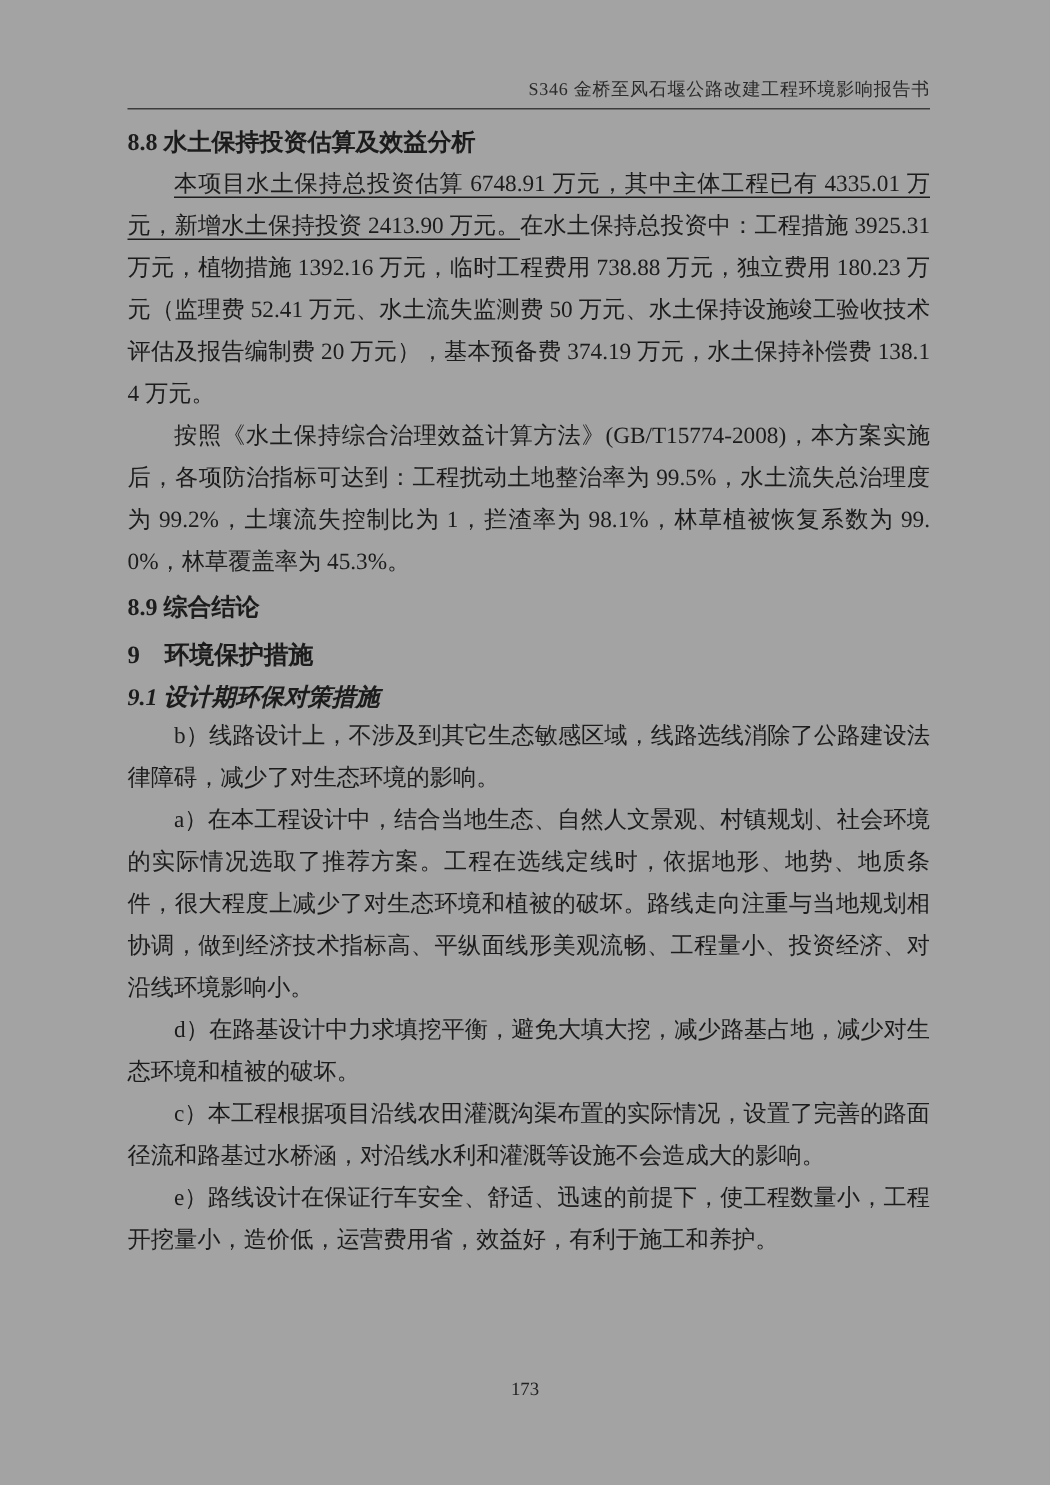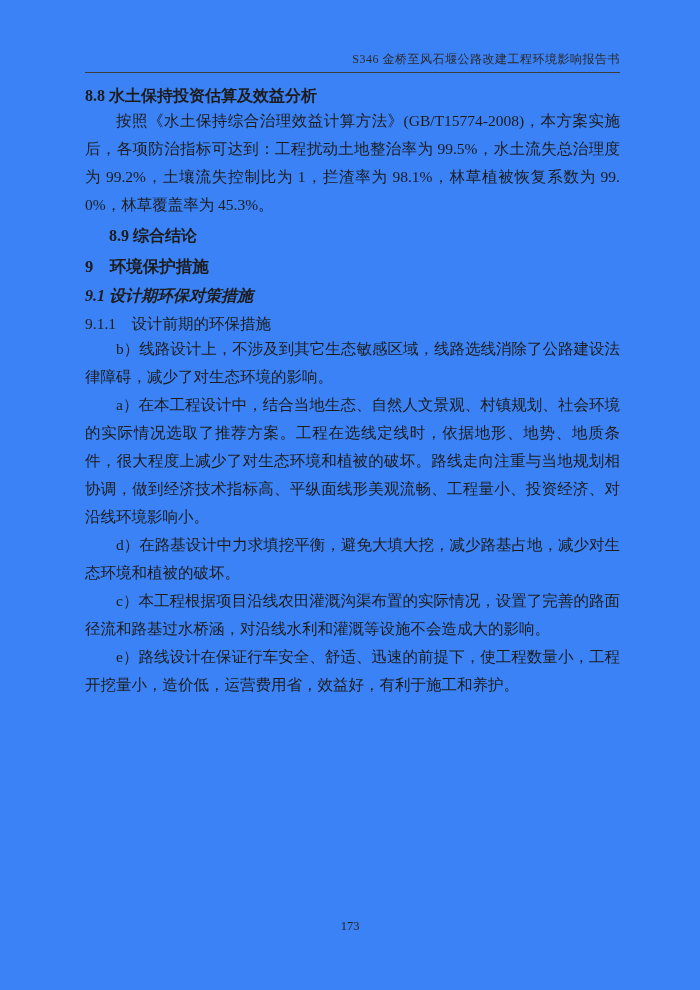--- a/index.html
+++ b/index.html
@@ -1,21 +1,21 @@
 <!DOCTYPE html>
 <html><head>
 <meta charset="utf-8">
 <style>
   html, body { margin: 0; padding: 0; background: #e8e8e8; }
   .page {
     position: relative;
     width: 700px;
     height: 990px;
     margin: 0 auto;
-    background: #3b82f6;
+    background: #a3a3a3;
     font-family: "Liberation Serif", "DejaVu Serif", serif;
     color: #1c1c1c;
     overflow: hidden;
     box-sizing: border-box;
   }
   .header {
     margin: 52px 80px 0 85px;
     padding-bottom: 5px;
     border-bottom: 1.5px solid #3c3c3c;
     text-align: right;
@@ -25,21 +25,21 @@
     letter-spacing: 0.5px;
   }
   .content { margin: 0 80px 0 85px; }
   .h-sec {
     font-size: 16px;
     font-weight: bold;
     line-height: 22px;
     margin: 12px 0 0 0;
   }
   .h-88 { }
-  .h-89 { margin-top: 6px; margin-left: 24px; }
+  .h-89 { margin-top: 6px; }
   .h-9  { font-size: 16.5px; line-height: 24px; margin-top: 8px; }
   .h-91 { margin-top: 6px; font-style: italic; }
   .h-911 {
     font-size: 15.5px;
     font-weight: normal;
     line-height: 22px;
     margin: 6px 0 0 0;
   }
   p.body {
     font-size: 15.5px;
@@ -66,31 +66,31 @@
 <div class="page">
 
   <div class="header">
     <span>S346 金桥至风石堰公路改建工程环境影响报告书</span>
   </div>
 
   <div class="content">
 
     <div class="h-sec h-88">8.8 水土保持投资估算及效益分析</div>
 
+    <p class="body first"><span class="ul-part">本项目水土保持总投资估算 6748.91 万元，其中主体工程已有 4335.01 万元，新增水土保持投资 2413.90 万元。</span><span>在水土保持总投资中：工程措施 3925.31 万元，植物措施 1392.16 万元，临时工程费用 738.88 万元，独立费用 180.23 万元（监理费 52.41 万元、水土流失监测费 50 万元、水土保持设施竣工验收技术评估及报告编制费 20 万元），基本预备费 374.19 万元，水土保持补偿费 138.14 万元。</span></p>
 
     <p class="body">按照《水土保持综合治理效益计算方法》(GB/T15774-2008)，本方案实施后，各项防治指标可达到：工程扰动土地整治率为 99.5%，水土流失总治理度为 99.2%，土壤流失控制比为 1，拦渣率为 98.1%，林草植被恢复系数为 99.0%，林草覆盖率为 45.3%。</p>
 
     <div class="h-sec h-89">8.9 综合结论</div>
 
 
     <div class="h-sec h-9">9　环境保护措施</div>
 
     <div class="h-sec h-91">9.1 设计期环保对策措施</div>
 
-    <div class="h-911">9.1.1　设计前期的环保措施</div>
 
     <p class="body">b）线路设计上，不涉及到其它生态敏感区域，线路选线消除了公路建设法律障碍，减少了对生态环境的影响。</p>
 
     <p class="body">a）在本工程设计中，结合当地生态、自然人文景观、村镇规划、社会环境的实际情况选取了推荐方案。工程在选线定线时，依据地形、地势、地质条件，很大程度上减少了对生态环境和植被的破坏。路线走向注重与当地规划相协调，做到经济技术指标高、平纵面线形美观流畅、工程量小、投资经济、对沿线环境影响小。</p>
 
     <p class="body">d）在路基设计中力求填挖平衡，避免大填大挖，减少路基占地，减少对生态环境和植被的破坏。</p>
 
     <p class="body">c）本工程根据项目沿线农田灌溉沟渠布置的实际情况，设置了完善的路面径流和路基过水桥涵，对沿线水利和灌溉等设施不会造成大的影响。</p>
 
     <p class="body">e）路线设计在保证行车安全、舒适、迅速的前提下，使工程数量小，工程开挖量小，造价低，运营费用省，效益好，有利于施工和养护。</p>

